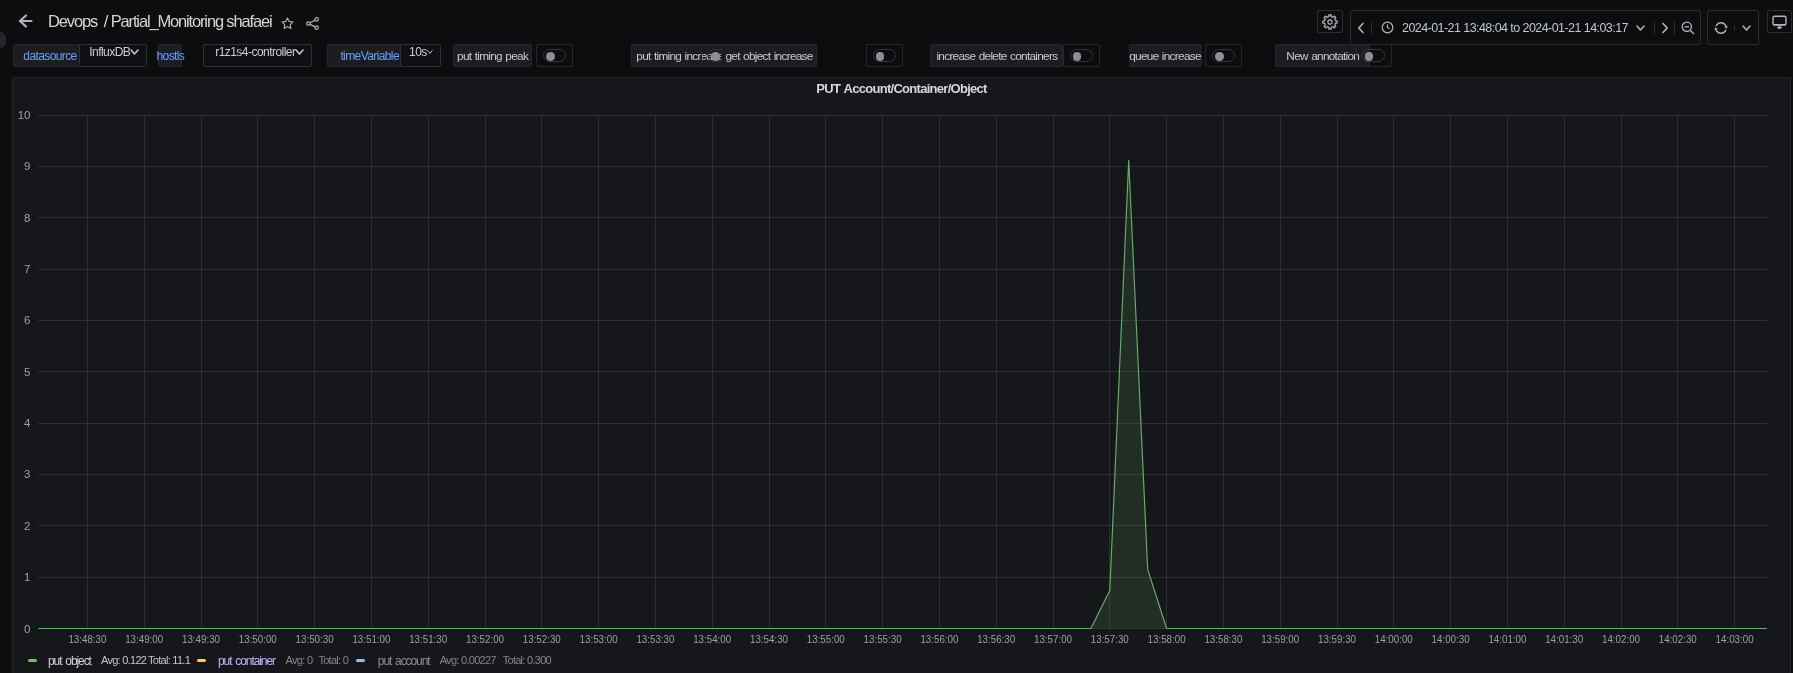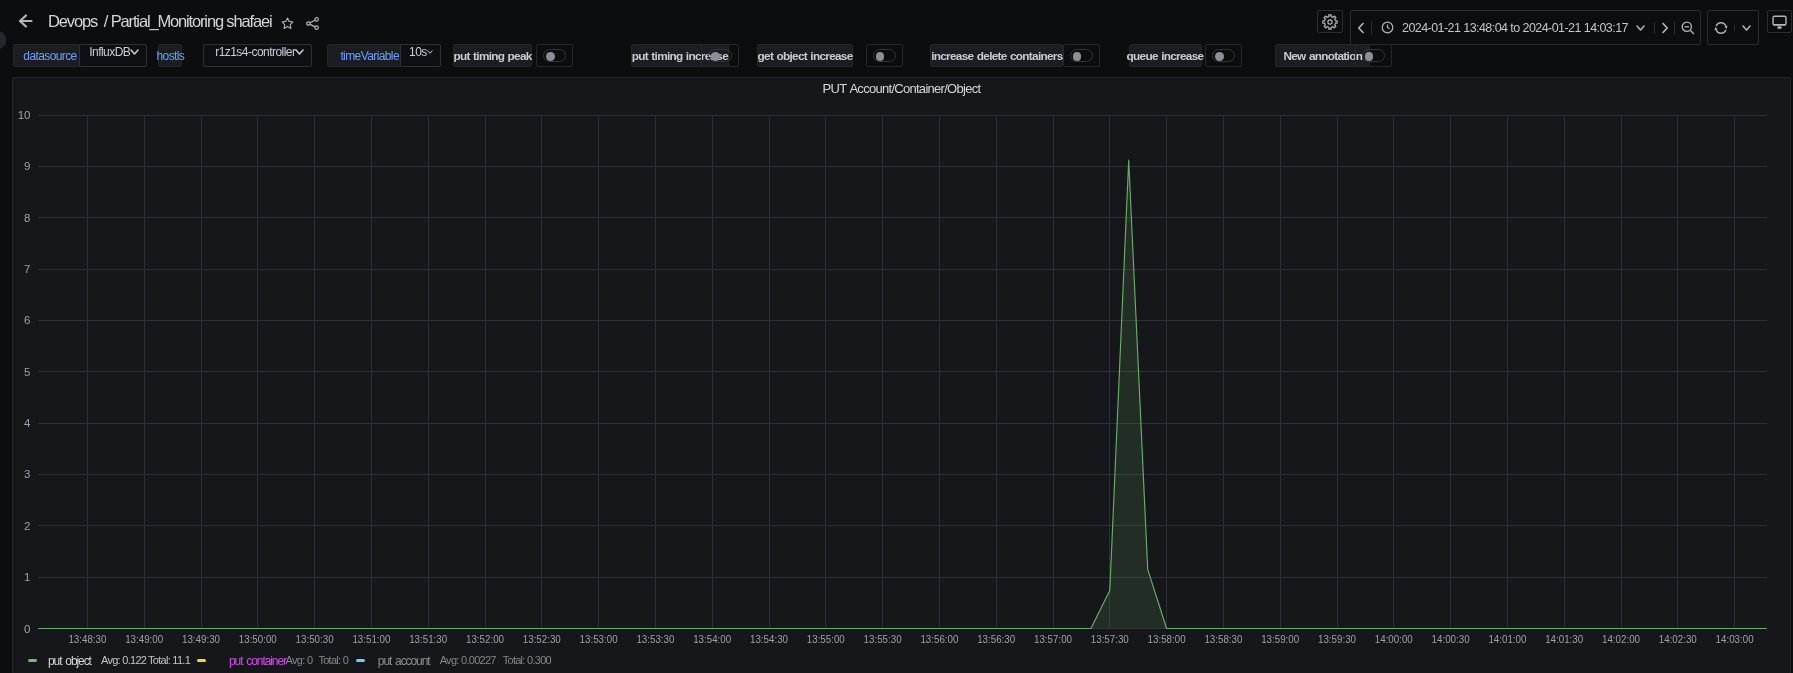--- a/index.html
+++ b/index.html
@@ -18,30 +18,30 @@
 .seg + .seg { border-left:1px solid #2a2d31; }
 #timetext { color:#c2c7cd; font-size:12.5px; letter-spacing:-0.045em; white-space:nowrap; margin:0 8px 0 8px; }
 
 
 .vlab,.vsel,.tlab,.tog { position:absolute; top:44px; height:23px; border-radius:2px; }
 .vlab { background:#1b1d22; border:1px solid #24262b; color:#6e9fff; font-size:12px;
   font-weight:500; display:flex; align-items:center; justify-content:center; letter-spacing:-0.05em; }
 .vsel { background:#0e0f12; border:1px solid #2e3136; color:#ccccdc; font-size:12px;
   display:flex; align-items:center; justify-content:flex-end; padding:0 7px 8px 8px; letter-spacing:-0.045em; white-space:nowrap; }
 .tlab { background:#1b1d22; border:1px solid #24262b; color:#c9cbcf; font-size:11.8px;
-  font-weight:700; display:flex; align-items:center; justify-content:center; letter-spacing:-0.06em; word-spacing:0.8px; white-space:nowrap; }
+  font-weight:400; display:flex; align-items:center; justify-content:center; letter-spacing:-0.06em; word-spacing:0.8px; white-space:nowrap; }
 .tog { width:37.5px; border:1px solid #24272c; background:transparent; display:flex; align-items:center; justify-content:center; }
 .pill { width:23.5px; height:12.5px; border:1px solid #31353b; border-radius:7px; position:relative; }
 .knob { position:absolute; left:2px; top:1.6px; width:8.8px; height:8.8px; border-radius:50%; background:#8e8e96; }
 
 
 #panel { position:absolute; left:12px; top:77.4px; width:1778.5px; height:597px;
   background:#16171b; border:1px solid #24262a; border-radius:2px; }
 #ptitle { position:absolute; top:81px; left:10px; width:1783px; text-align:center;
-  font-size:13px; font-weight:400; color:#d5d7da; letter-spacing:-0.055em; word-spacing:1px; }
+  font-size:13px; font-weight:700; color:#d5d7da; letter-spacing:-0.055em; word-spacing:1px; }
 #chart { position:absolute; left:0; top:0; }
 
 
 .dash { position:absolute; top:659px; width:9.5px; height:3.2px; border-radius:2px; }
 .ltx { position:absolute; top:653.5px; font-size:12px; letter-spacing:-0.09em; word-spacing:1.6px; white-space:nowrap; }
 .lst { position:absolute; top:654.4px; font-size:11px; letter-spacing:-0.065em; white-space:nowrap; }
 </style></head>
 <body>
 <div id="page">
 
@@ -162,21 +162,21 @@
       <div class="pill">
         <div class="knob"></div>
       </div>
     </div>
 <div class="tlab" style="left:631px;width:97.8px">put timing increase</div>
 <div class="tog" style="left:701px">
       <div class="pill">
         <div class="knob"></div>
       </div>
     </div>
-<div class="tlab" style="left:757px;width:96.1px">get object increase</div>
+<div class="tlab" style="left:721px;width:96.1px">get object increase</div>
 <div class="tog" style="left:865.7px">
       <div class="pill">
         <div class="knob"></div>
       </div>
     </div>
 <div class="tlab" style="left:930.4px;width:133px">increase delete containers</div>
 <div class="tog" style="left:1062.7px">
       <div class="pill">
         <div class="knob"></div>
       </div>
@@ -285,20 +285,20 @@
 <text x="30.5" y="170.3" text-anchor="end">9</text>
 <text x="30.5" y="119.0" text-anchor="end">10</text>
 </g>
 </svg>
 
 <div class="dash" style="left:27.8px;background:#73bf69"></div>
 <div class="ltx" style="left:48px;color:#d2d4d8">put object</div>
 <div class="lst" style="left:101px;color:#c2c4c8">Avg: 0.122</div>
 <div class="lst" style="left:148px;color:#c2c4c8">Total: 11.1</div>
 <div class="dash" style="left:196.6px;background:#fdd33d"></div>
-<div class="ltx" style="left:229px;color:#d946ef">put container</div>
+<div class="ltx" style="left:218px;color:#c4b5fd">put container</div>
 <div class="lst" style="left:285.6px;color:#84878c">Avg: 0</div>
 <div class="lst" style="left:318.4px;color:#84878c">Total: 0</div>
 <div class="dash" style="left:355.9px;background:#6ed0e0"></div>
 <div class="ltx" style="left:377.8px;color:#8b8e93">put account</div>
 <div class="lst" style="left:439.7px;color:#84878c">Avg: 0.00227</div>
 <div class="lst" style="left:502.7px;color:#84878c">Total: 0.300</div>
 
 </div>
 </body></html>

